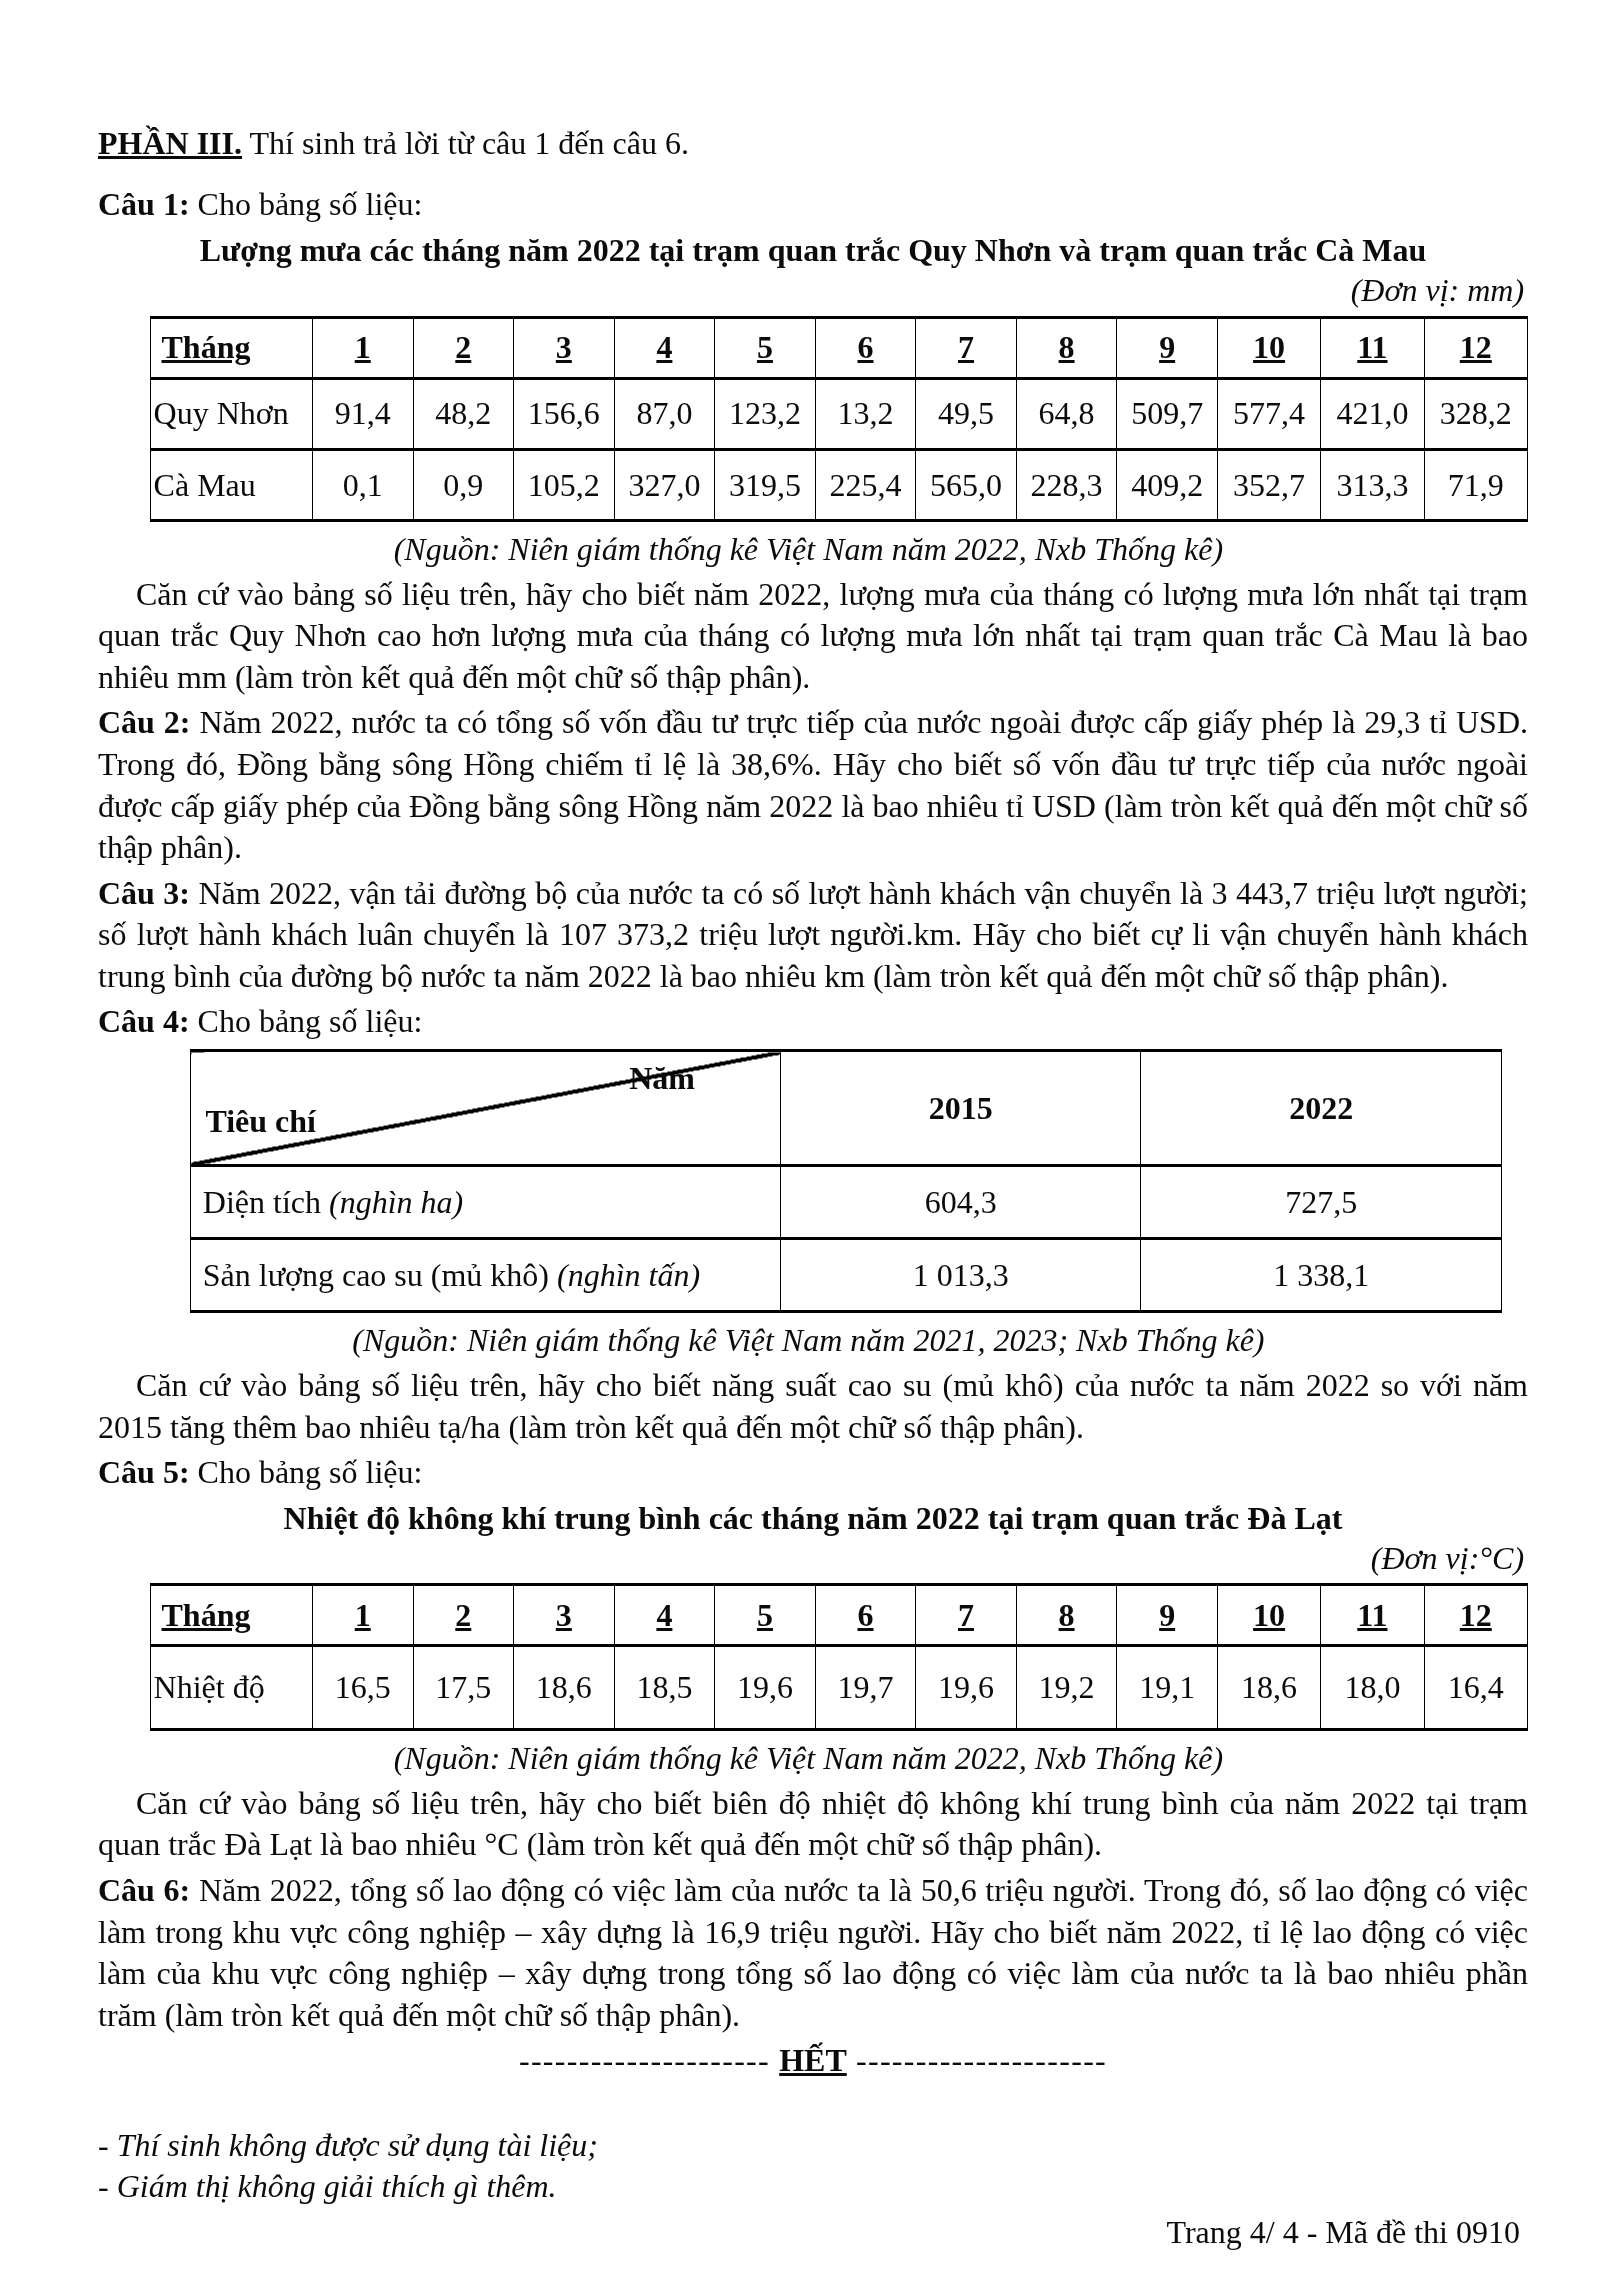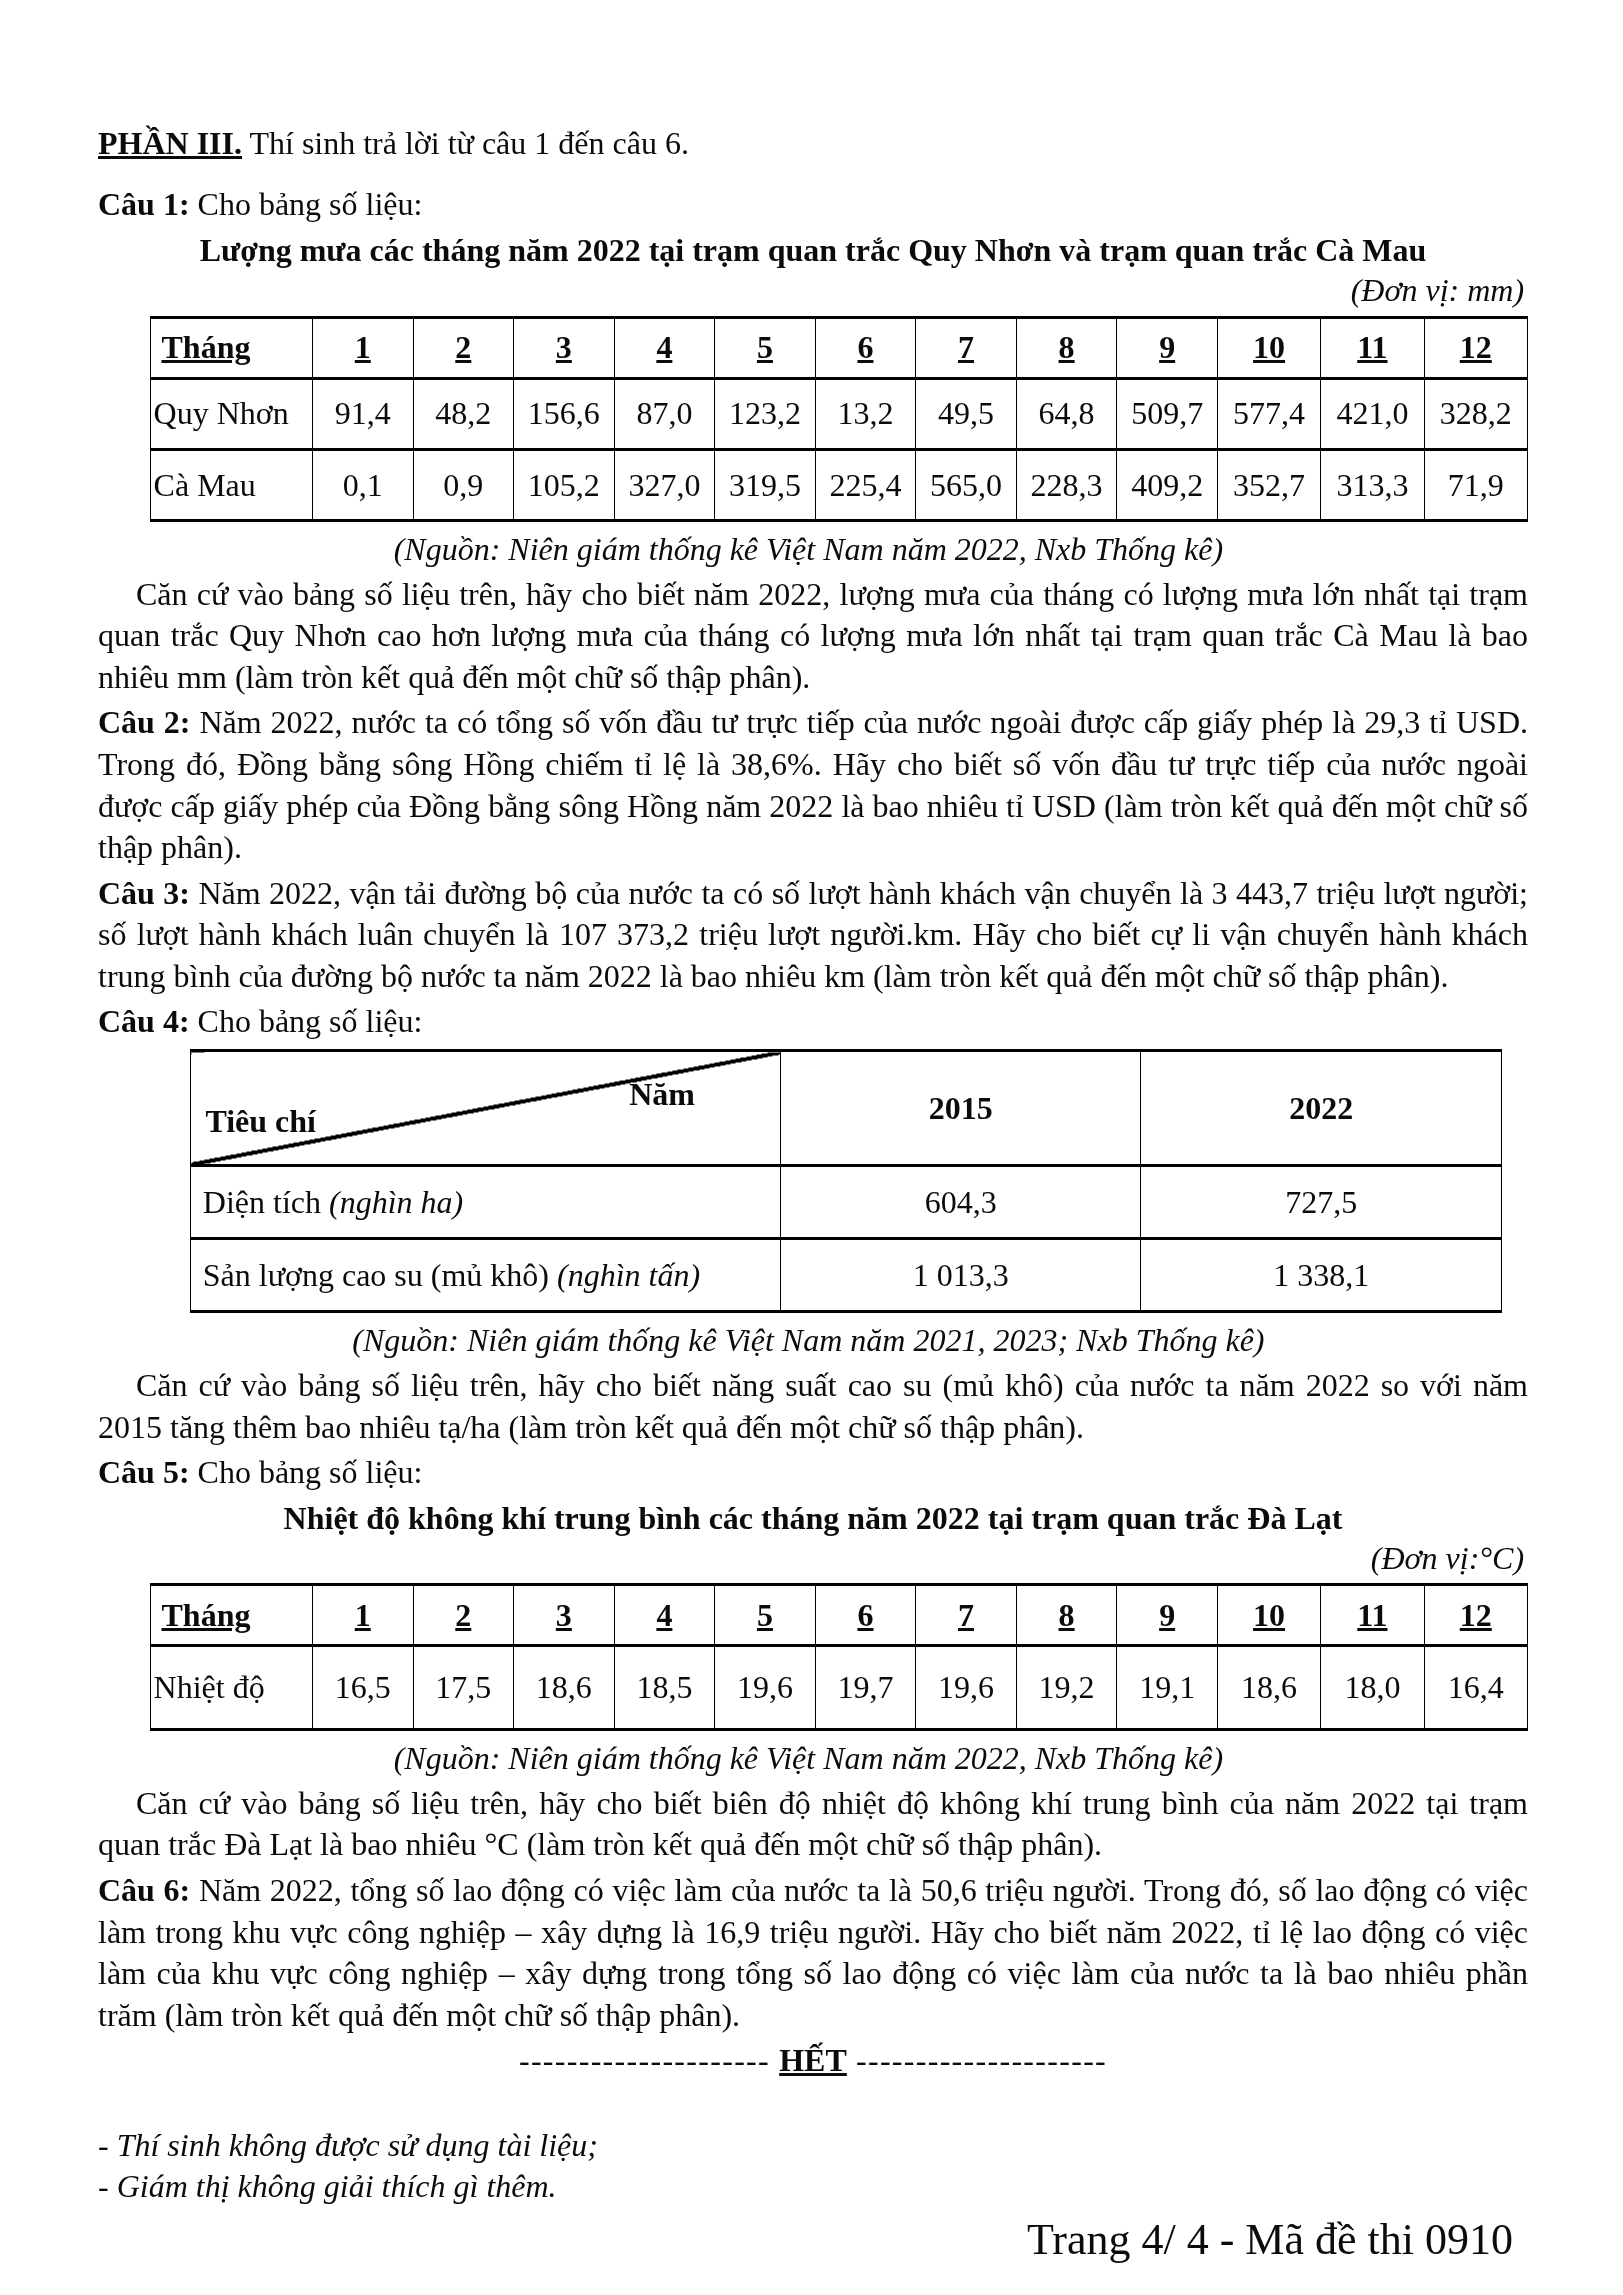--- a/index.html
+++ b/index.html
@@ -42,30 +42,30 @@
     border-left:1.3px solid #000; border-right:1.3px solid #000;
     border-top:3.3px solid #000; border-bottom:3.3px solid #000;
     text-align:center; vertical-align:middle; overflow:hidden;
   }
   .criteria-table td.diag {
     position:relative; height:115px;
     background:linear-gradient(to bottom right,
       transparent calc(50% - 2px), #000 calc(50% - 2px),
       #000 calc(50% + 2px), transparent calc(50% + 2px));
   }
-  .diag .corner-top { position:absolute; top:24px; right:85px; font-weight:bold; }
+  .diag .corner-top { position:absolute; top:8px; right:85px; font-weight:bold; }
   .diag .corner-bottom { position:absolute; bottom:24px; left:14.4px; font-weight:bold; }
   .criteria-table td.year-cell { font-weight:bold; }
   .criteria-table tr.data-row td { height:73px; }
   .criteria-table td.rowlabel { text-align:left; padding-left:11.8px; }
 
   .end-marker { text-align:center; margin-top:0; letter-spacing:1.3px; }
   .end-marker .b { letter-spacing:0; padding:0 9.2px; }
   .exam-notes { margin-top:43px; font-style:italic; line-height:1.55; }
-  .page-footer { position:absolute; top:2214px; right:110px; font-size:44px; }
+  .page-footer { position:absolute; top:2214px; right:103px; font-size:32px; }
 </style>
 </head>
 <body>
 
 <div class="page">
 
   <p class="part-header"><span class="b">PHẦN III.</span><span> Thí sinh trả lời từ câu 1 đến câu 6.</span></p>
 
   <p class="q-para"><span class="q-label">Câu 1:</span><span> Cho bảng số liệu:</span></p>
   <p class="table-title">Lượng mưa các tháng năm 2022 tại trạm quan trắc Quy Nhơn và trạm quan trắc Cà Mau</p>

